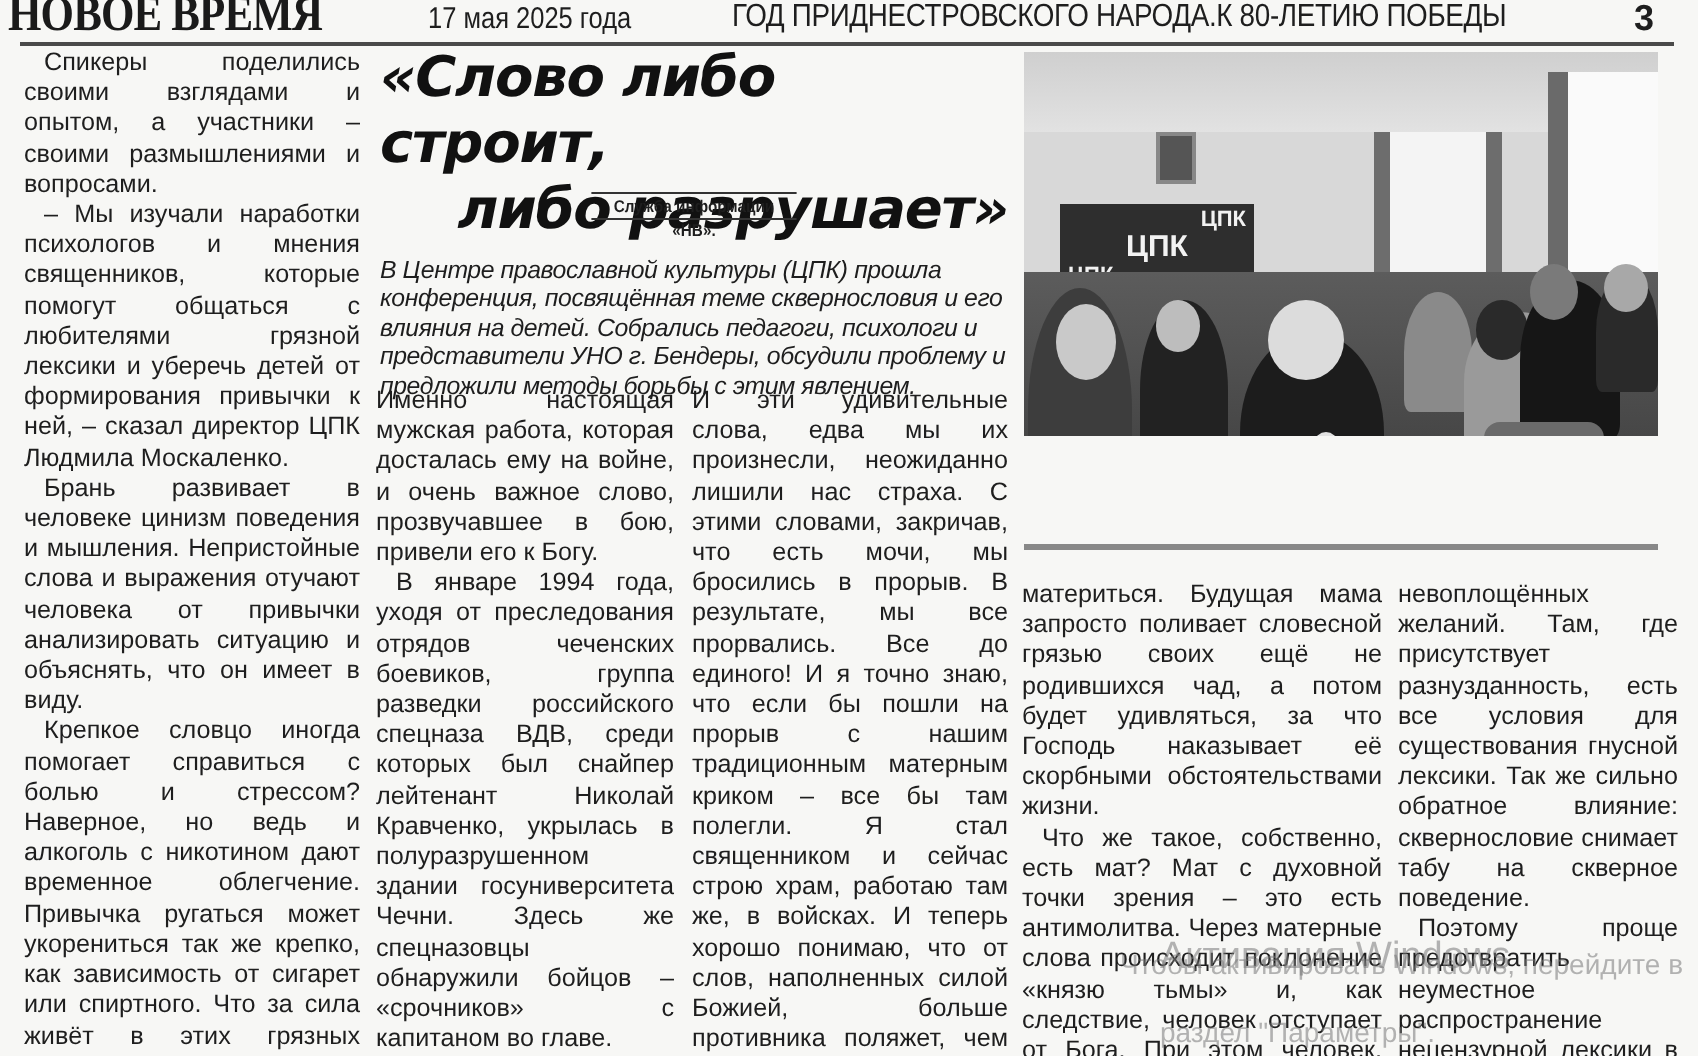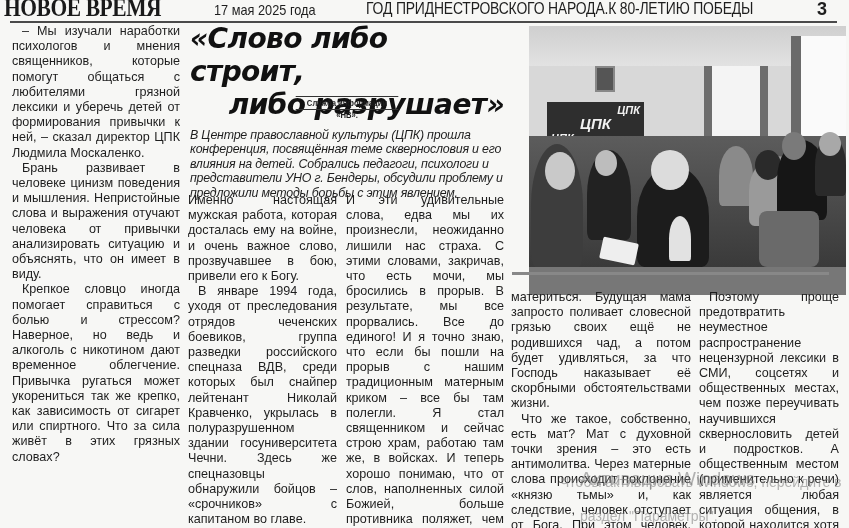--- a/index.html
+++ b/index.html
@@ -43,22 +43,22 @@
     border-top:1px solid #333; border-bottom:1px solid #333;
     font-size:8.5px; font-weight:bold; text-align:center; line-height:12px;
     transform:scaleX(0.9);
   }
   .lead {
     position:absolute; left:190px; top:128px; width:314px;
     font-size:12.4px; line-height:14.4px; font-weight:normal; font-style:italic;
     letter-spacing:-0.2px;
   }
   .photo {
-    position:absolute; left:529px; top:26px; width:317px; height:269px;
-    background:#777; overflow:hidden;font-style:italic;
+    position:absolute; left:512px; top:26px; width:317px; height:192px;
+    background:#777; overflow:hidden;
   }
   .photo .ceiling { position:absolute; left:0; top:0; width:317px; height:55px; background:linear-gradient(#cfcfcf,#e9e9e9); }
   .photo .wall { position:absolute; left:0; top:40px; width:317px; height:120px; background:#d8d8d8; }
   .photo .window1 { position:absolute; left:175px; top:40px; width:48px; height:120px; background:#f4f4f4; border-left:8px solid #6d6d6d; border-right:8px solid #6d6d6d; }
   .photo .window2 { position:absolute; left:262px; top:10px; width:55px; height:140px; background:#fafafa; border-left:10px solid #6a6a6a; }
   .photo .icon-frame { position:absolute; left:66px; top:40px; width:16px; height:22px; background:#555; border:2px solid #888; }
   .photo .banner {
     position:absolute; left:18px; top:76px; width:97px; height:52px; background:#2e2e2e;
     color:#f2f2f2; font-weight:bold; font-size:11px; line-height:12px; padding:2px 4px; box-sizing:border-box;
   }
@@ -76,20 +76,21 @@
 
 <div class="header">
   <div class="masthead">НОВОЕ ВРЕМЯ</div>
   <div class="date">17 мая 2025 года</div>
   <div class="year-title">ГОД ПРИДНЕСТРОВСКОГО НАРОДА.К 80-ЛЕТИЮ ПОБЕДЫ</div>
   <div class="page-num">3</div>
 </div>
 <div class="rule" style="left:10px; top:21px; width:827px;"></div>
 
 <div class="col" style="left:12px; top:24px; width:168px;">
+  <p>Спикеры поделились своими взглядами и опытом, а участники – своими размышлениями и вопросами.</p>
   <p>– Мы изучали наработки психологов и мнения священников, которые помогут общаться с любителями грязной лексики и уберечь детей от формирования привычки к ней, – сказал директор ЦПК Людмила Москаленко.</p>
   <p>Брань развивает в человеке цинизм поведения и мышления. Непристойные слова и выражения отучают человека от привычки анализировать ситуацию и объяснять, что он имеет в виду.</p>
   <p>Крепкое словцо иногда помогает справиться с болью и стрессом? Наверное, но ведь и алкоголь с никотином дают временное облегчение. Привычка ругаться может укорениться так же крепко, как зависимость от сигарет или спиртного. Что за сила живёт в этих грязных словах?</p>
 
 </div>
 
 <div class="title">
   <span class="l1">«Слово либо строит,</span>
   <span>либо разрушает»</span>
 </div>
@@ -137,18 +138,19 @@
   <p class="noindent">И эти удивительные слова, едва мы их произнесли, неожиданно лишили нас страха. С этими словами, закричав, что есть мочи, мы бросились в прорыв. В результате, мы все прорвались. Все до единого! И я точно знаю, что если бы пошли на прорыв с нашим традиционным матерным криком – все бы там полегли. Я стал священником и сейчас строю храм, работаю там же, в войсках. И теперь хорошо понимаю, что от слов, наполненных силой Божией, больше противника поляжет, чем от пули снайперской».</p>
 
 </div>
 
 <div class="col" style="left:511px; top:290px; width:180px;">
   <p class="noindent">материться. Будущая мама запросто поливает словесной грязью своих ещё не родившихся чад, а потом будет удивляться, за что Господь наказывает её скорбными обстоятельствами жизни.</p>
   <p>Что же такое, собственно, есть мат? Мат с духовной точки зрения – это есть антимолитва. Через матерные слова происходит поклонение «князю тьмы» и, как следствие, человек отступает от Бога. При этом человек, конечно же, чувствует эту чёрную энергию, и она его возбуждает. Матерящийся притягивает силы зла и даровители</p>
 </div>
 
 <div class="col" style="left:699px; top:290px; width:140px;">
+  <p class="noindent">невоплощённых желаний. Там, где присутствует разнузданность, есть все условия для существования гнусной лексики. Так же сильно обратное влияние: сквернословие снимает табу на скверное поведение.</p>
   <p>Поэтому проще предотвратить неуместное распространение нецензурной лексики в СМИ, соцсетях и общественных местах, чем позже переучивать научившихся сквернословить детей и подростков. А общественным местом (применительно к речи) является любая ситуация общения, в которой находится хотя бы один не-</p>
 </div>
 
 <div class="watermark" style="left:580px; top:468px;">Активация Windows</div>
 <div class="watermark" style="left:560px; top:474px; font-size:14px;">Чтобы активировать Windows, перейдите в</div>
 <div class="watermark" style="left:580px; top:508px; font-size:14px;">раздел "Параметры".</div>
 
 </body></html>

